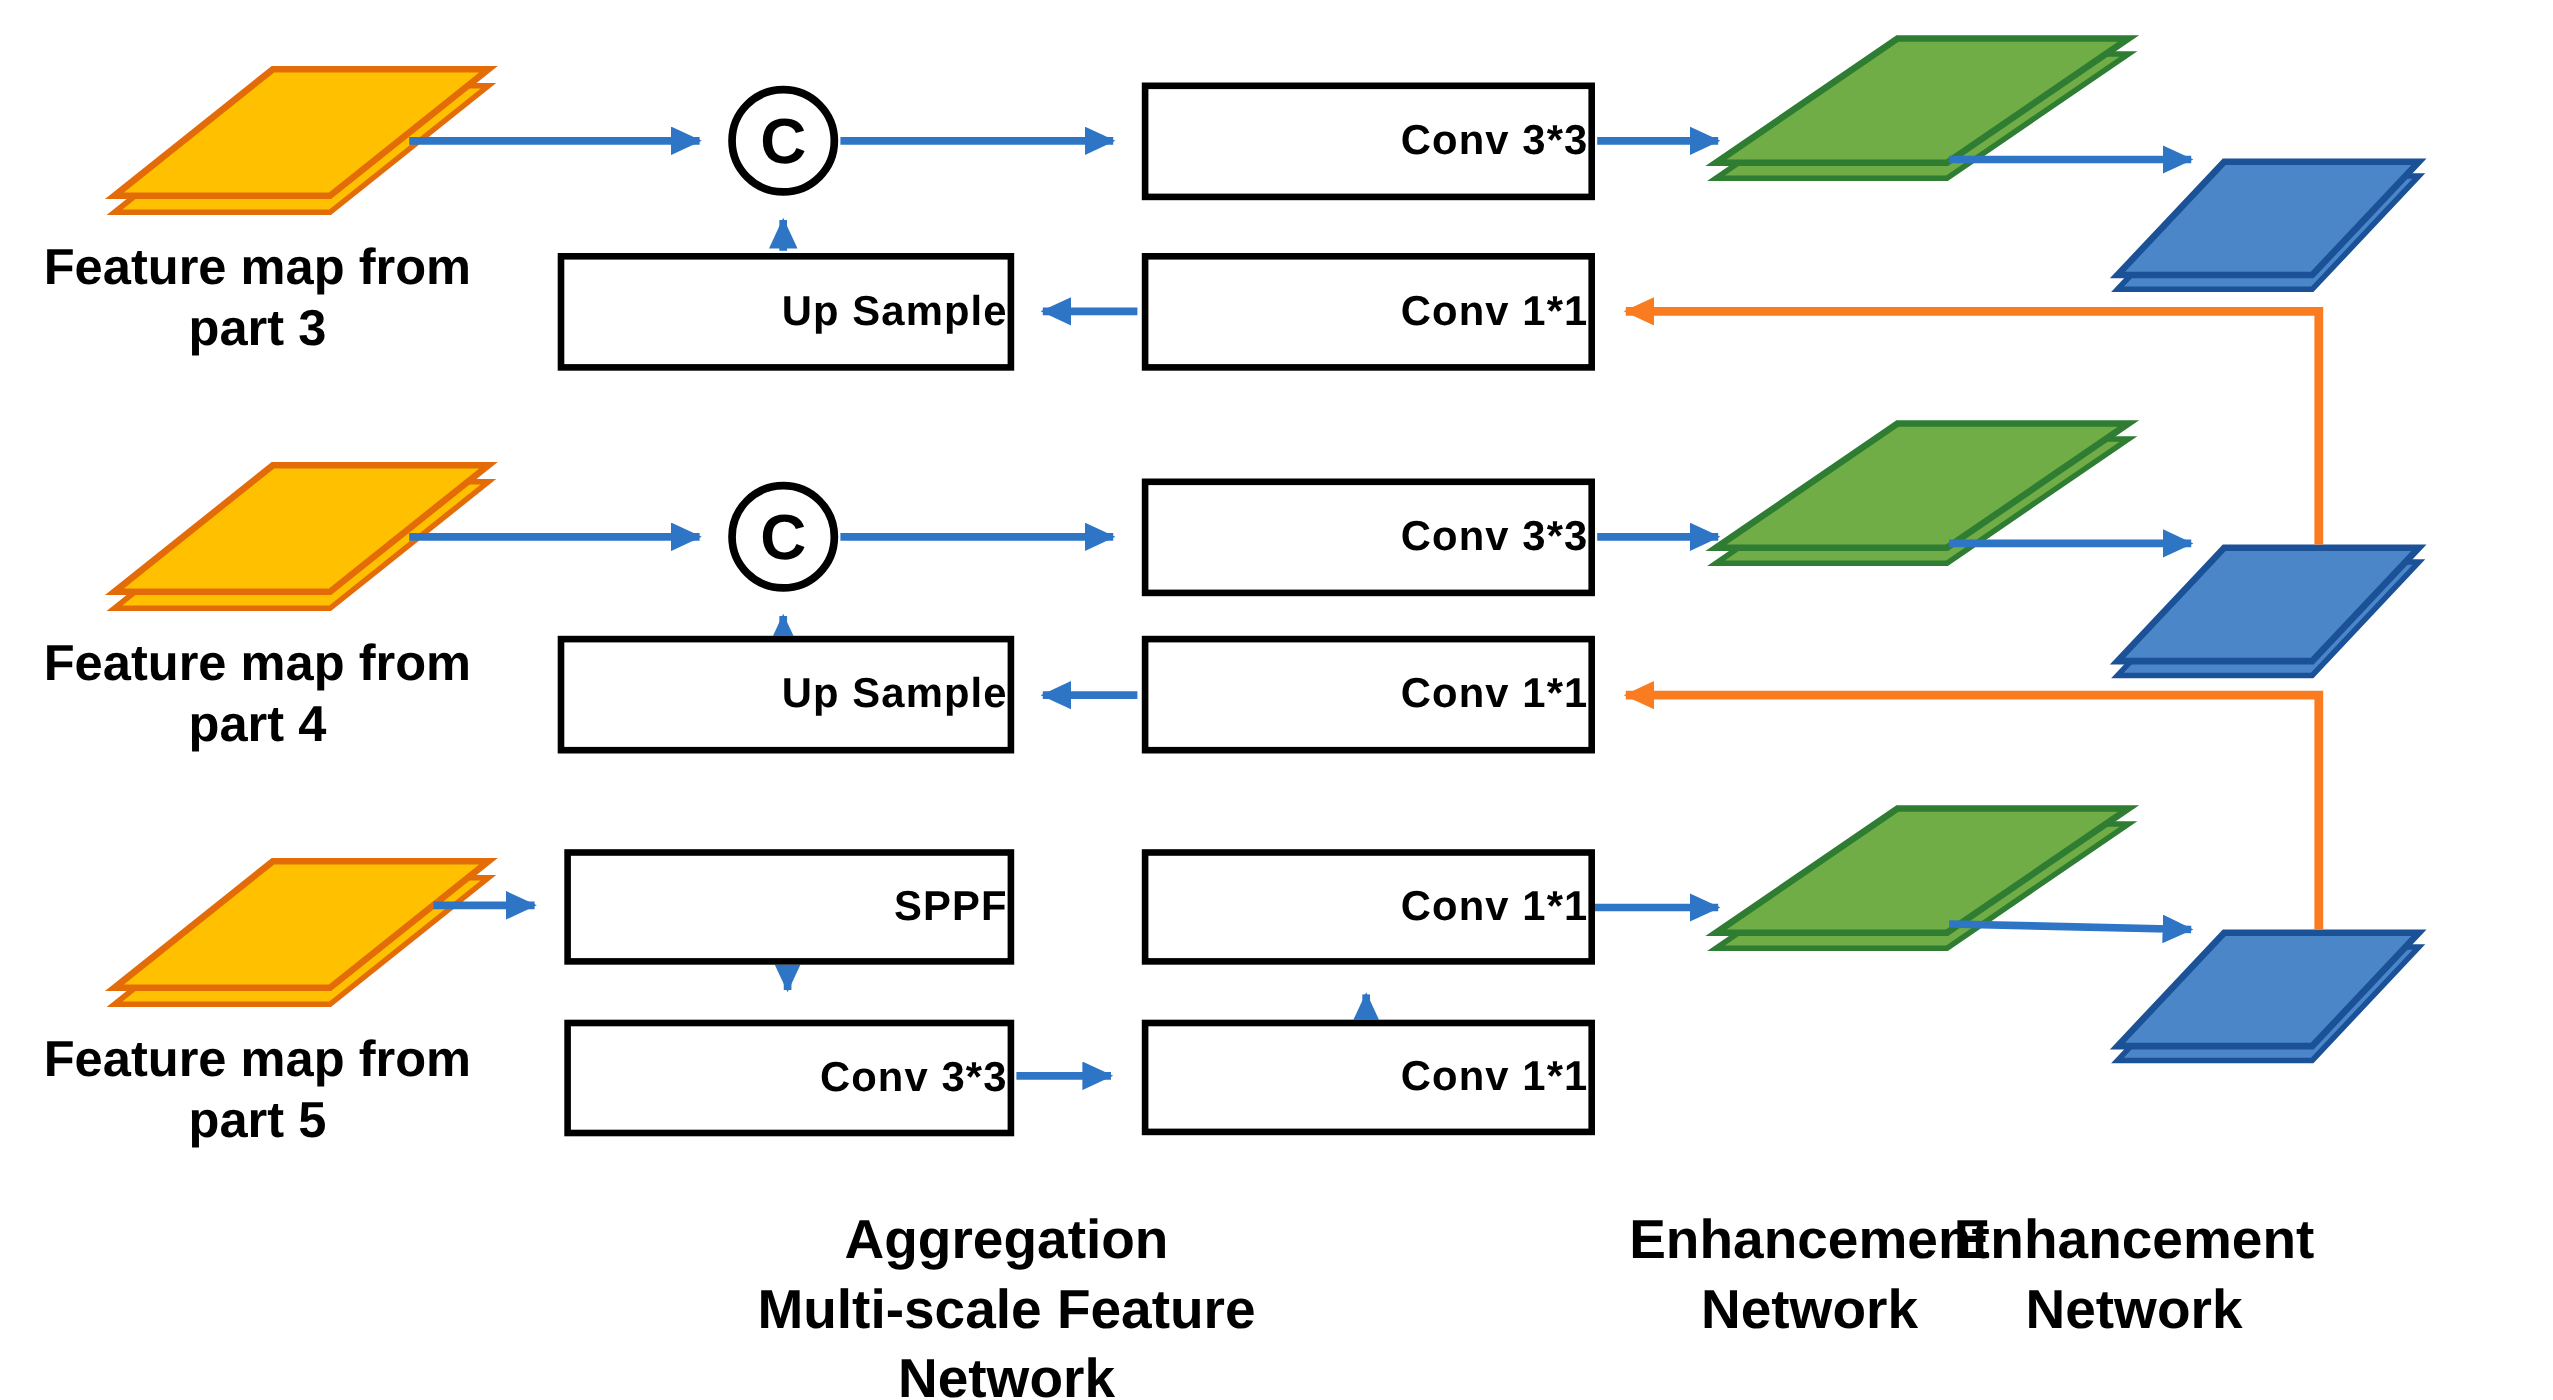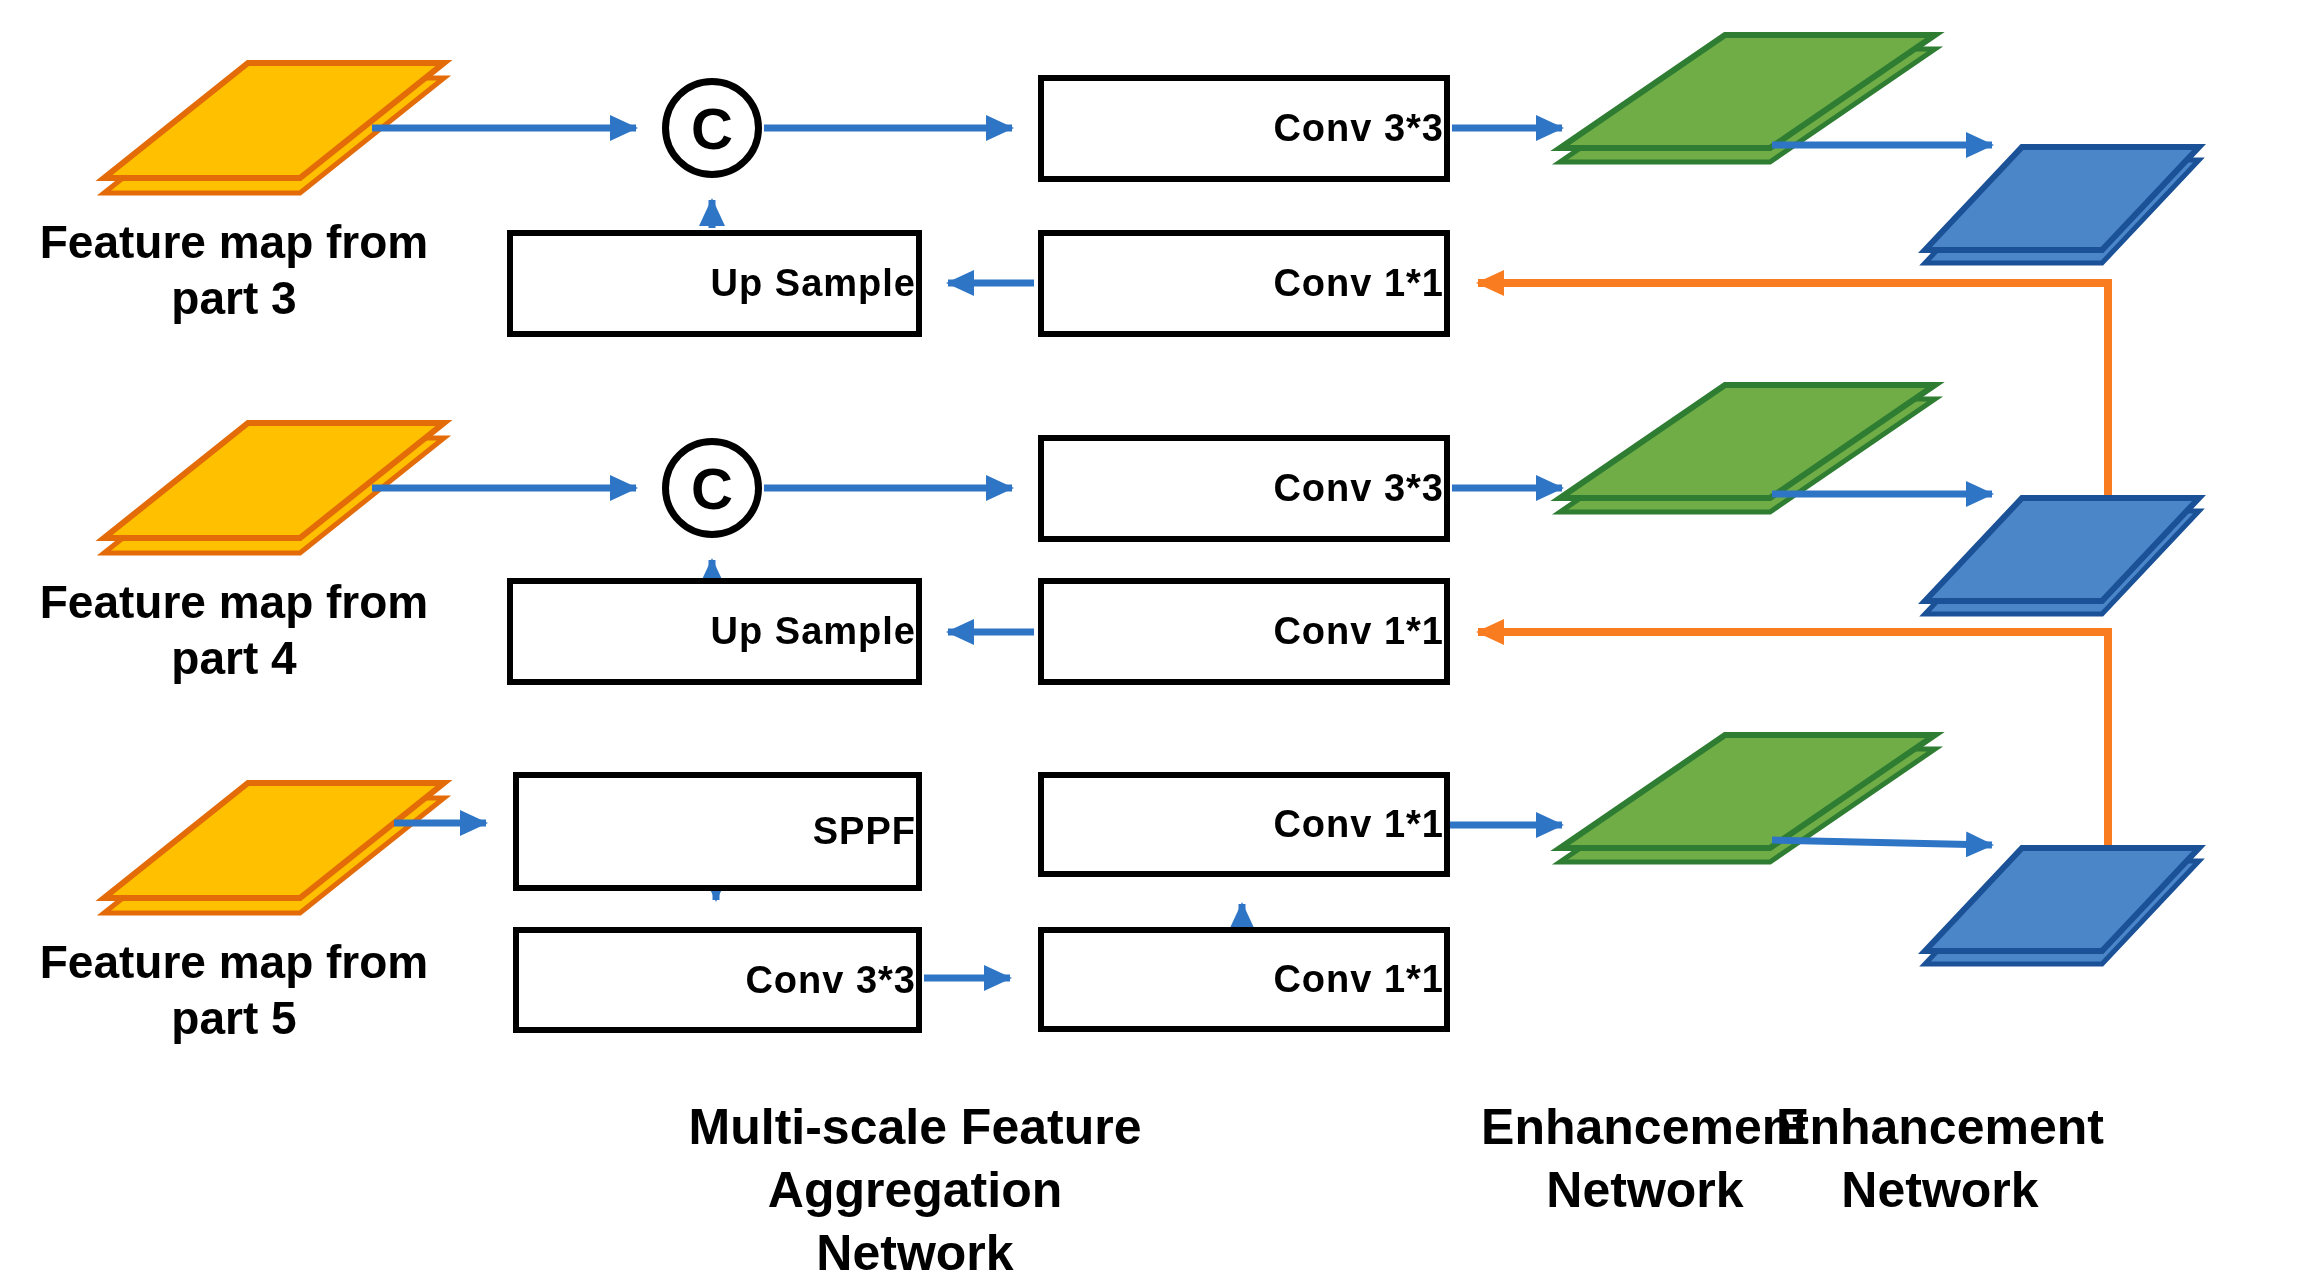--- a/index.html
+++ b/index.html
@@ -143,21 +143,21 @@
   <div class="node-box" style="left:1038px;top:435px;width:412px;height:107px;">
     <span>Conv 3*3</span>
   </div>
   <div class="node-box" style="left:507px;top:578px;width:415px;height:107px;">
     <span>Up Sample</span>
   </div>
   <div class="node-box" style="left:1038px;top:578px;width:412px;height:107px;">
     <span>Conv 1*1</span>
   </div>
 
-  <div class="node-box" style="left:513px;top:772px;width:409px;height:119px;">
+  <div class="node-box" style="left:513px;top:772px;width:409px;height:105px;">
     <span>SPPF</span>
   </div>
   <div class="node-box" style="left:513px;top:927px;width:409px;height:106px;">
     <span>Conv 3*3</span>
   </div>
   <div class="node-box" style="left:1038px;top:772px;width:412px;height:105px;">
     <span>Conv 1*1</span>
   </div>
   <div class="node-box" style="left:1038px;top:927px;width:412px;height:105px;">
     <span>Conv 1*1</span>
@@ -170,22 +170,22 @@
   <div class="feature-label" style="left:-6px;top:574px;">
     <span>Feature map from</span>
     <span>part 4</span>
   </div>
   <div class="feature-label" style="left:-6px;top:934px;">
     <span>Feature map from</span>
     <span>part 5</span>
   </div>
 
   <div class="section-label" style="left:665px;top:1096px;width:500px;">
+    <span>Aggregation</span>
     <span>Multi-scale Feature</span>
-    <span>Aggregation</span>
     <span>Network</span>
   </div>
   <div class="section-label" style="left:1425px;top:1096px;width:440px;">
     <span>Enhancement</span>
     <span>Network</span>
   </div>
   <div class="section-label" style="left:1720px;top:1096px;width:440px;">
     <span>Enhancement</span>
     <span>Network</span>
   </div>

